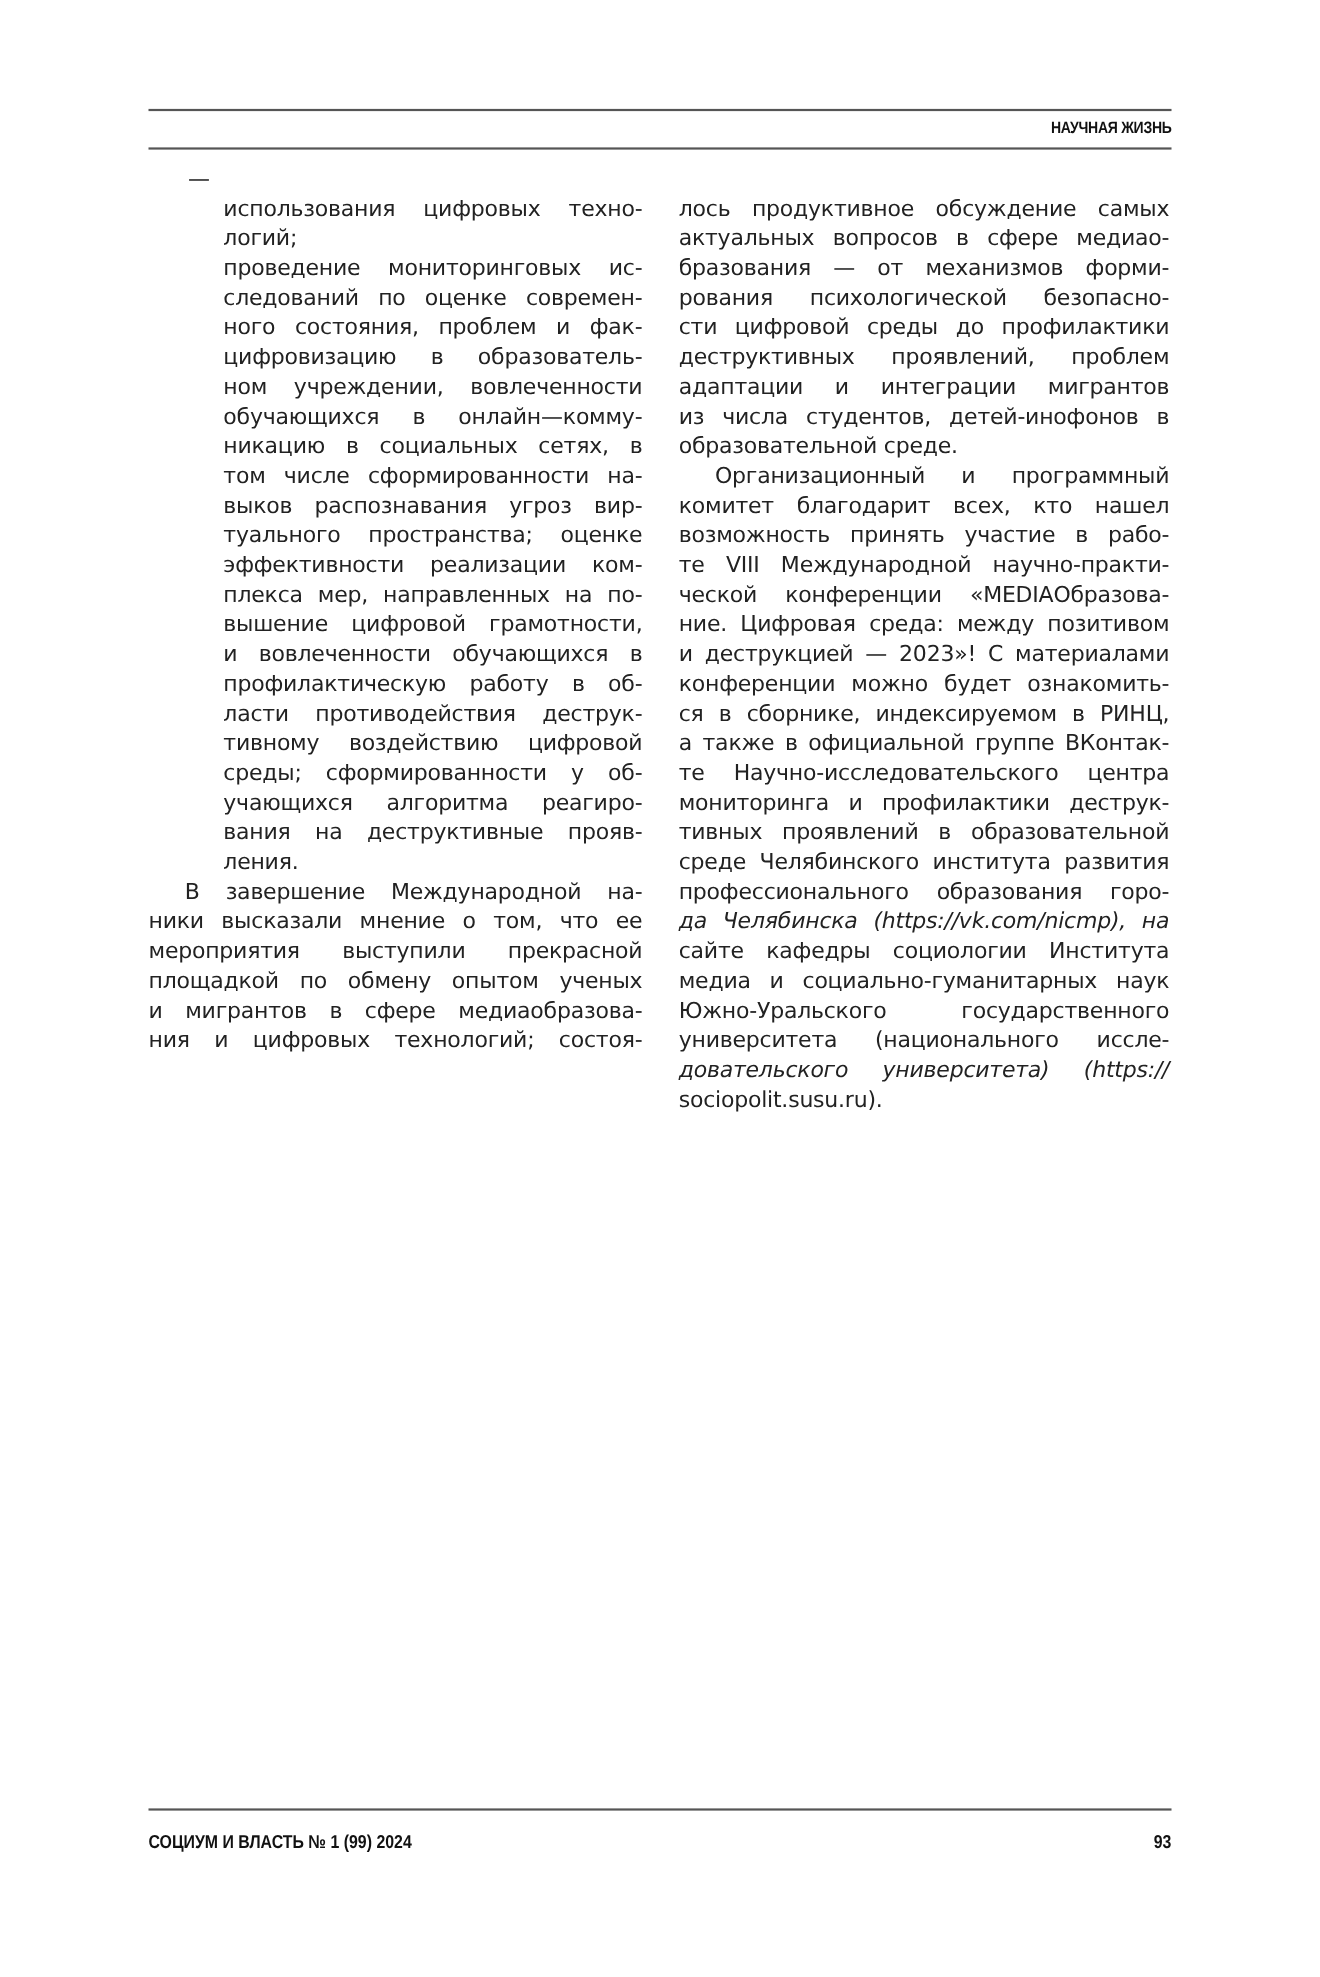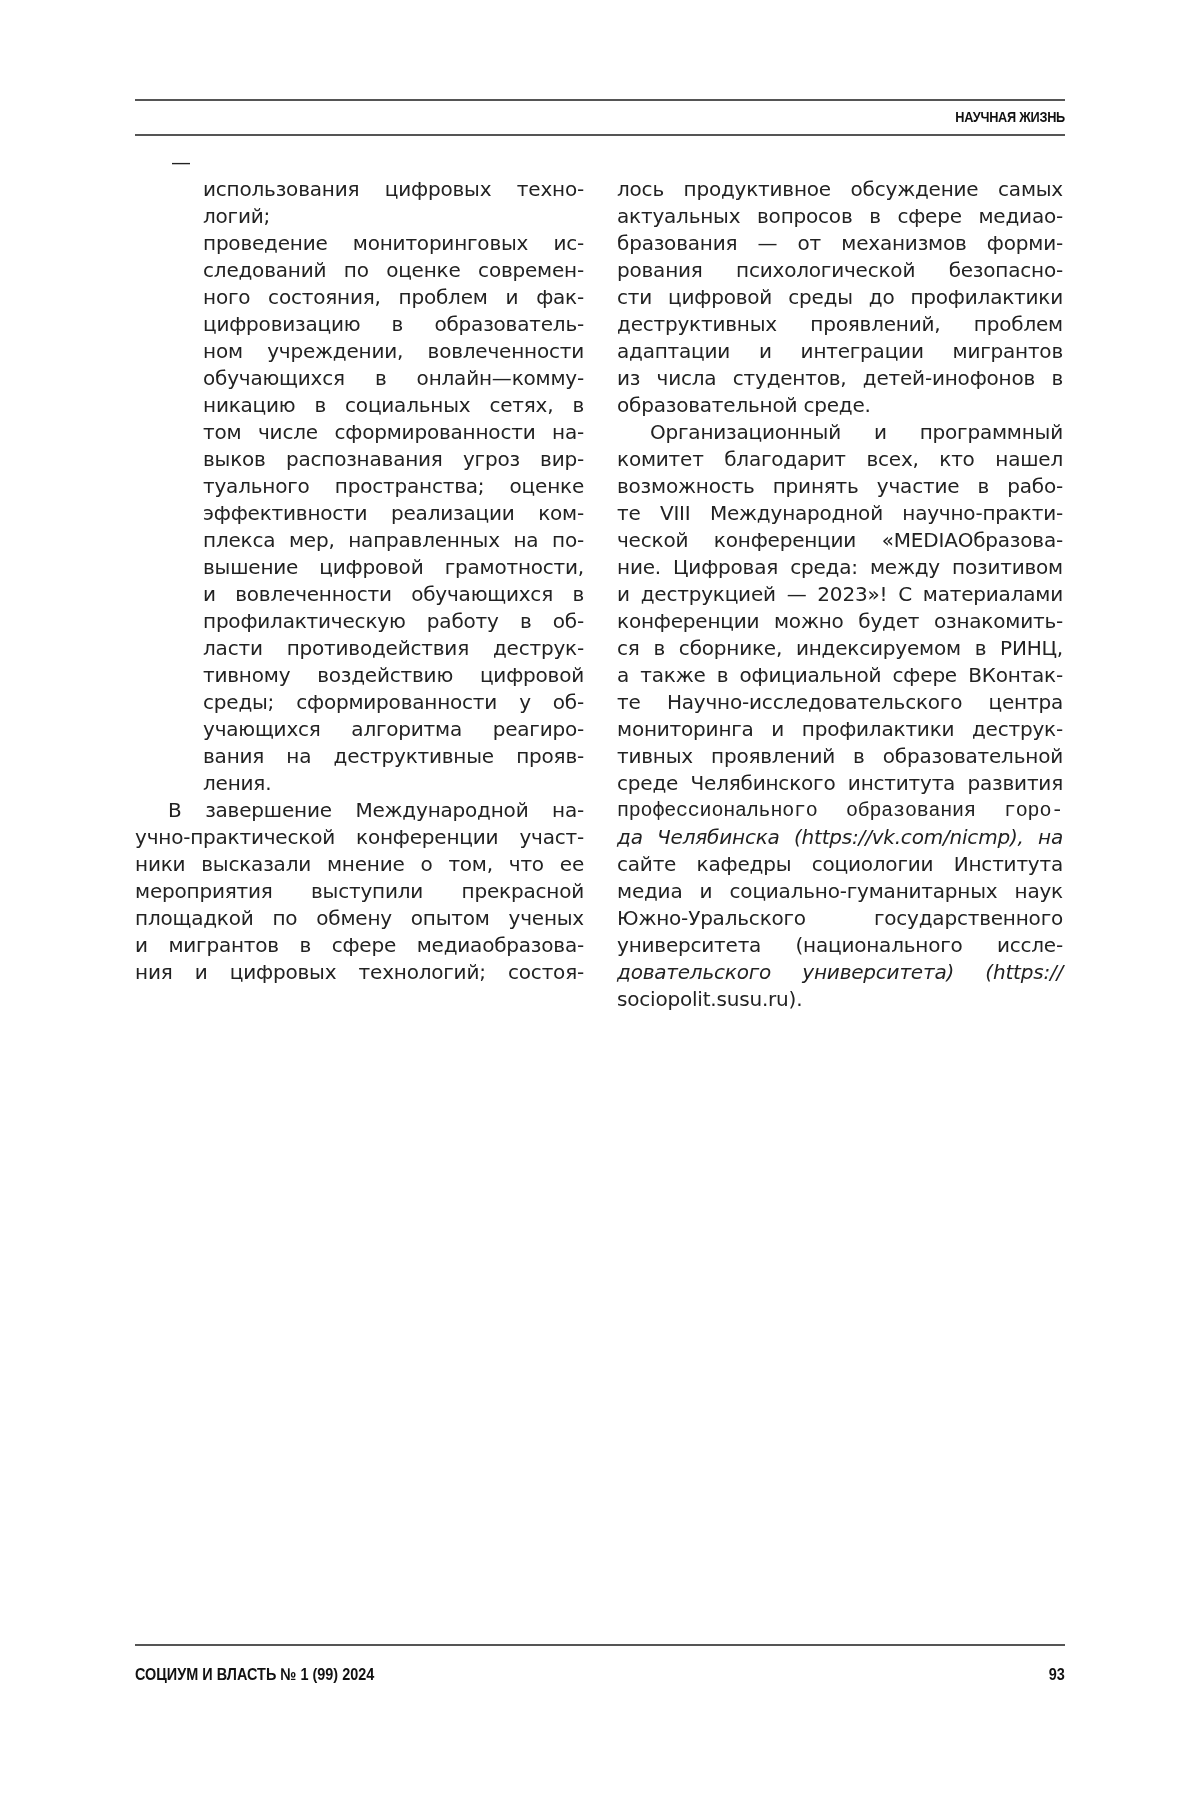--- a/index.html
+++ b/index.html
@@ -66,21 +66,20 @@
       <span class="line ind" style="white-space: normal;">профилактическую работу в об-</span>
       <span class="line ind" style="white-space: normal;">ласти противодействия деструк-</span>
       <span class="line ind" style="white-space: normal;">тивному воздействию цифровой</span>
       <span class="line ind" style="white-space: normal;">среды; сформированности у об-</span>
       <span class="line ind" style="white-space: normal;">учающихся алгоритма реагиро-</span>
       <span class="line ind" style="white-space: normal;">вания на деструктивные прояв-</span>
       <span class="line ind last" style="white-space: normal;">ления.</span>
     </div>
   <div id="concl">
       <span class="line para" style="white-space: normal;">В завершение Международной на-</span>
-      <span class="line" style="white-space: normal;">учно-практической конференции участ-</span>
       <span class="line" style="white-space: normal;">ники высказали мнение о том, что ее</span>
       <span class="line" style="white-space: normal;">мероприятия выступили прекрасной</span>
       <span class="line" style="white-space: normal;">площадкой по обмену опытом ученых</span>
       <span class="line" style="white-space: normal;">и мигрантов в сфере медиаобразова-</span>
       <span class="line" style="white-space: normal;">ния и цифровых технологий; состоя-</span>
     </div>
 </div>
 
 <div class="col right">
   <div id="rcont">
@@ -97,26 +96,26 @@
   <div id="rthanks">
       <span class="line para" style="white-space: normal;">Организационный и программный</span>
       <span class="line" style="white-space: normal;">комитет благодарит всех, кто нашел</span>
       <span class="line" style="white-space: normal;">возможность принять участие в рабо-</span>
       <span class="line" style="white-space: normal;">те VIII Международной научно-практи-</span>
       <span class="line" style="white-space: normal;">ческой конференции «MEDIAОбразова-</span>
       <span class="line" style="white-space: normal;">ние. Цифровая среда: между позитивом</span>
       <span class="line" style="white-space: normal;">и деструкцией — 2023»! С материалами</span>
       <span class="line" style="white-space: normal;">конференции можно будет ознакомить-</span>
       <span class="line" style="white-space: normal;">ся в сборнике, индексируемом в РИНЦ,</span>
-      <span class="line" style="white-space: normal;">а также в официальной сфере ВКонтак-</span>
+      <span class="line" style="white-space: normal;">а также в официальной группе ВКонтак-</span>
       <span class="line" style="white-space: normal;">те Научно-исследовательского центра</span>
       <span class="line" style="white-space: normal;">мониторинга и профилактики деструк-</span>
       <span class="line" style="white-space: normal;">тивных проявлений в образовательной</span>
       <span class="line" style="white-space: normal;">среде Челябинского института развития</span>
-      <span class="line" style="white-space: normal; font-family: Liberation Mono, monospace;">профессионального образования горо-</span>
+      <span class="line" style="white-space: normal;">профессионального образования горо-</span>
       <span class="line" style="white-space: normal; font-style: italic;">да Челябинска (https://vk.com/nicmp), на</span>
       <span class="line" style="white-space: normal;">сайте кафедры социологии Института</span>
       <span class="line" style="white-space: normal;">медиа и социально-гуманитарных наук</span>
       <span class="line" style="white-space: normal;">Южно-Уральского государственного</span>
       <span class="line" style="white-space: normal;">университета (национального иссле-</span>
       <span class="line" style="white-space: normal; font-style: italic;">довательского университета) (https://</span>
       <span class="line last" style="white-space: normal;">sociopolit.susu.ru).</span>
     </div>
 </div>
 

